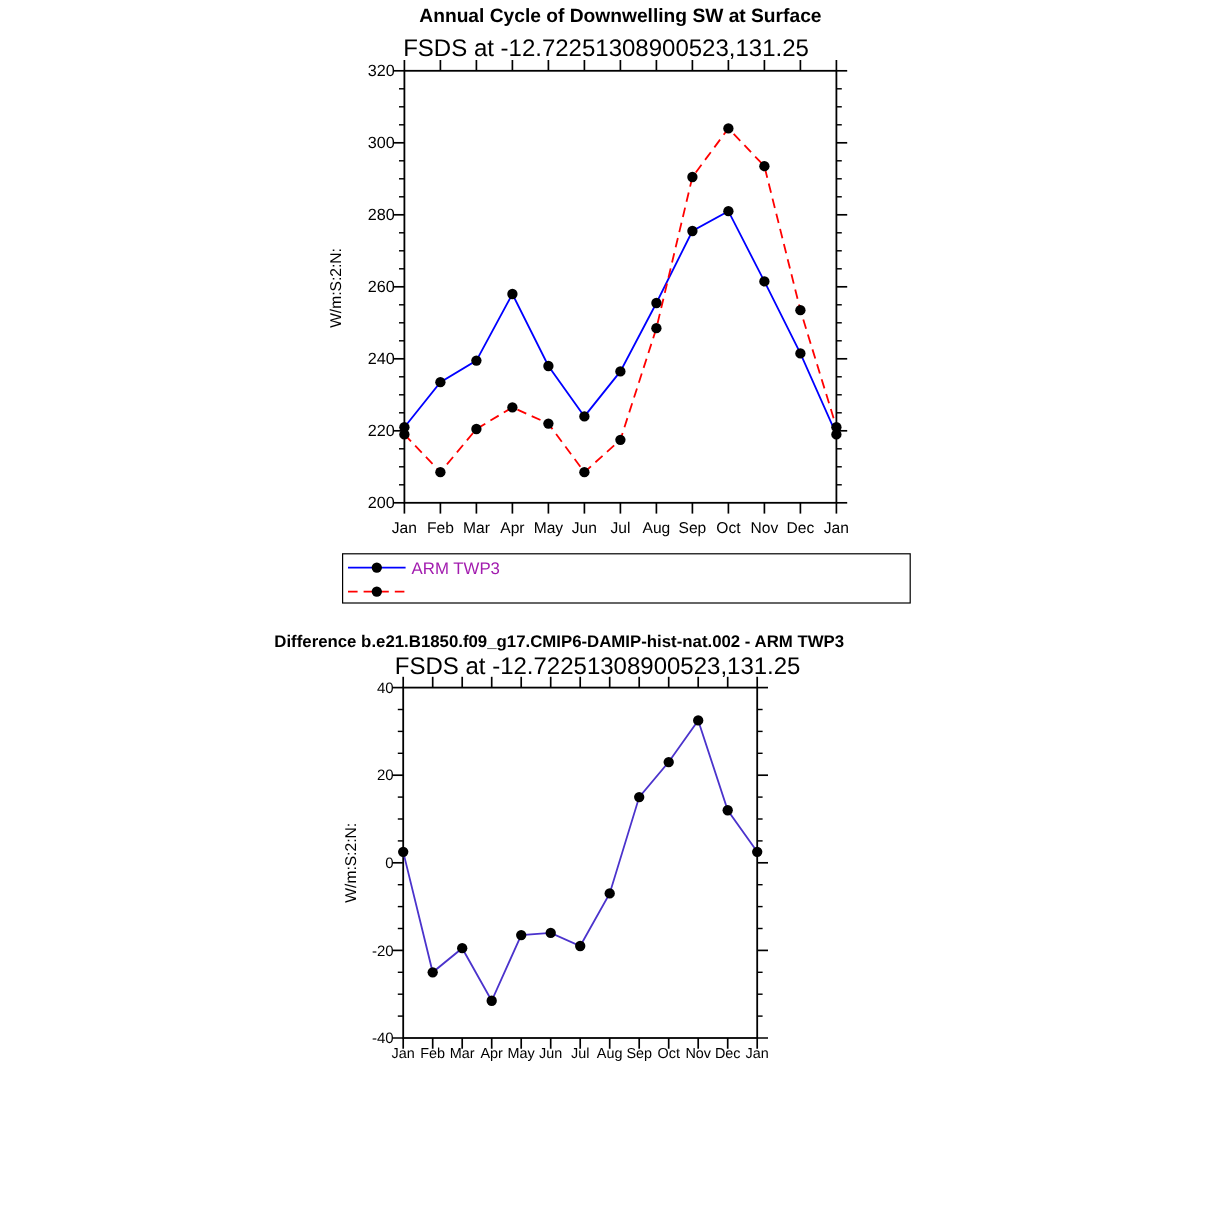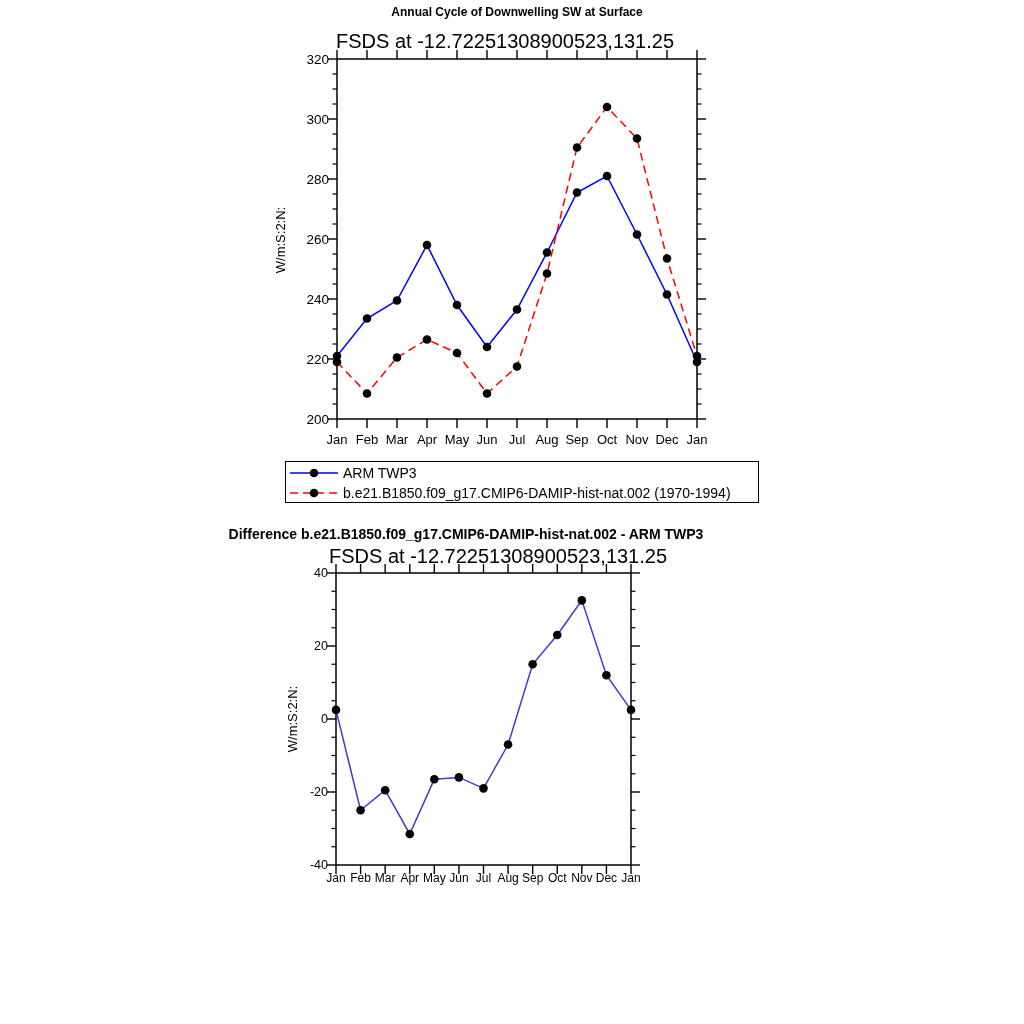--- a/index.html
+++ b/index.html
@@ -18,21 +18,21 @@
     background: #ffffff;
   }
   #charts-svg {
     position: absolute;
     left: 0;
     top: 0;
   }
   .abs { position: absolute; white-space: nowrap; color: #000; }
   .chart-title {
     font-weight: bold;
-    font-size: 12px;
+    font-size: 16px;
     transform: translateX(-50%);
   }
   .chart-title.small { font-size: 14px; }
   .chart-subtitle { font-size: 20px; }
   .ylab {
     font-size: 13px;
     transform: translate(-50%, -50%) rotate(-90deg);
   }
   #legend-box {
     position: absolute;
@@ -48,21 +48,21 @@
   .legend-row {
     display: flex;
     align-items: center;
     height: 20px;
     padding-left: 2px;
   }
   .legend-row .swatch { flex: 0 0 52px; height: 20px; }
   .legend-row .legend-label {
     font-size: 14px;
     margin-left: 3px;
-    color: #000000;
+    color: #a21caf;
   }
 </style>
 </head>
 <body>
 
 <div id="canvas">
 
   <svg id="charts-svg" width="1024" height="1024">
       <rect x="337" y="59" width="360" height="360" fill="none" stroke="#000" stroke-width="1.5"></rect>
       <line x1="328" y1="419" x2="337" y2="419" stroke="#000" stroke-width="1.4"></line>
@@ -294,21 +294,20 @@
         <line x1="2" y1="10" x2="50" y2="10" stroke="#0000ff" stroke-width="1.5"></line>
         <circle cx="26" cy="10" r="4.3" fill="#000"></circle>
       </svg>
       <span class="legend-label">ARM TWP3</span>
     </div>
     <div class="legend-row">
       <svg class="swatch" width="52" height="20">
         <line x1="2" y1="10" x2="50" y2="10" stroke="#ff0000" stroke-width="1.5" stroke-dasharray="8 5"></line>
         <circle cx="26" cy="10" r="4.3" fill="#000"></circle>
       </svg>
-      <span class="legend-label">b.e21.B1850.f09_g17.CMIP6-DAMIP-hist-nat.002 (1970-1994)</span>
     </div>
   </div>
 
   <div class="abs chart-title small" style="left:466px; top:526px;">Difference b.e21.B1850.f09_g17.CMIP6-DAMIP-hist-nat.002 - ARM TWP3</div>
   <div class="abs chart-subtitle" style="left:329px; top:545px;">FSDS at -12.72251308900523,131.25</div>
   <div class="abs ylab" style="left:292px; top:719px;">W/m:S:2:N:</div>
 
 </div>
 
 </body></html>

